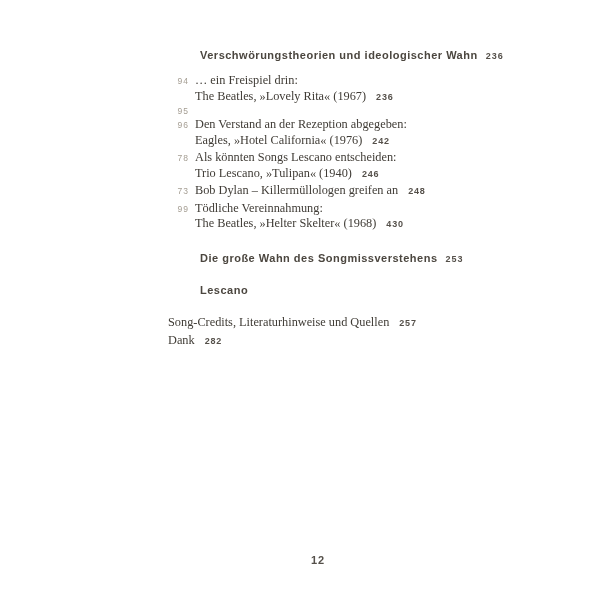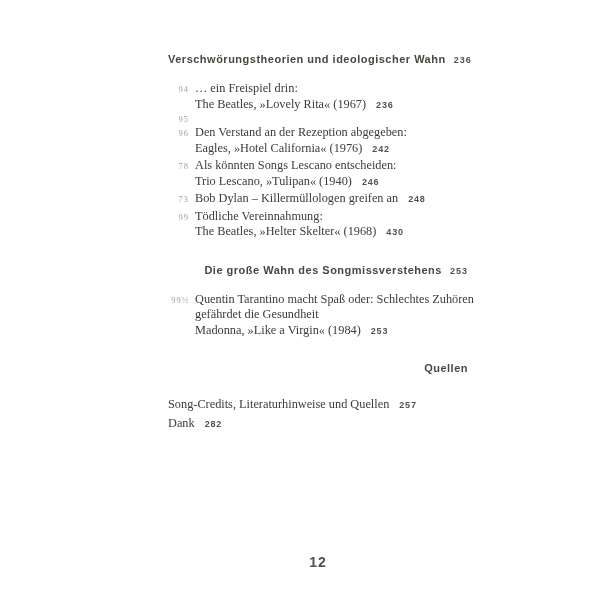--- a/index.html
+++ b/index.html
@@ -22,42 +22,43 @@
     left: 168px;
     top: 49px;
     width: 300px;
   }
   .sec-heading {
     font-family: "Liberation Sans", sans-serif;
     font-weight: 700;
     font-size: 11px;
     letter-spacing: 0.5px;
     color: #4b463f;
-    text-align: right;
+    text-align: left;
     white-space: nowrap;
-    line-height: 20px;
+    line-height: 12px;
+    margin-left: 32px;
   }
   .sec-heading .pg {
     font-size: 9px;
     letter-spacing: 1px;
     color: #55504a;
     margin-left: 8px;
   }
   .entries { margin-top: 11px; }
   .entry {
     display: flex;
     align-items: baseline;
     margin-bottom: 1px;
   }
   .entry .num {
     flex: none;
     width: 21px;
     text-align: right;
     margin-right: 6px;
-    font-family: Liberation Serif, serif;
+    font-family: Liberation Sans, sans-serif;
     font-size: 8.5px;
     letter-spacing: 1px;
     color: #a49d92;
   }
   .entry .lines {
     font-size: 12.3px;
     color: #3f3b35;
     line-height: 15.5px;
     white-space: nowrap;
   }
@@ -80,21 +81,21 @@
   }
   .app-row + .app-row { margin-top: 2px; }
   .folio {
     position: absolute;
     left: 168px;
     top: 554px;
     width: 300px;
     text-align: center;
     font-family: "Liberation Sans", sans-serif;
     font-weight: 700;
-    font-size: 14px;
+    font-size: 11px;
     letter-spacing: 1px;
     color: #55504a;
   }
 </style>
 </head>
 <body>
 
 <div class="page">
   <div class="content">
 
@@ -146,33 +147,23 @@
           <div><span>The Beatles, »Helter Skelter« (1968)</span><span class="it"></span><span></span><span class="pgref">430</span></div>
         </div>
       </div>
 
     </div>
 
     <div class="sec-heading mt-sec">
       <span>Die große Wahn des Songmissverstehens</span><span class="pg">253</span>
     </div>
 
-    <div class="entries">
-      <div class="entry">
-        <span class="num">99½</span>
-        <div class="lines">
-          <div>Quentin Tarantino macht Spaß oder: Schlechtes Zuhören</div>
-          <div>gefährdet die Gesundheit</div>
-          <div><span>Madonna, »Like a Virgin« (1984)</span><span class="pgref">253</span></div>
-        </div>
-      </div>
-    </div>
 
     <div class="sec-heading mt-sec">
-      <span>Quellen</span>
+      <span>Lescano</span>
     </div>
 
     <div class="appendix">
       <div class="app-row">
         <span>Song-Credits, Literaturhinweise und Quellen</span><span class="pgref">257</span>
       </div>
       <div class="app-row">
         <span>Dank</span><span class="pgref">282</span>
       </div>
     </div>

